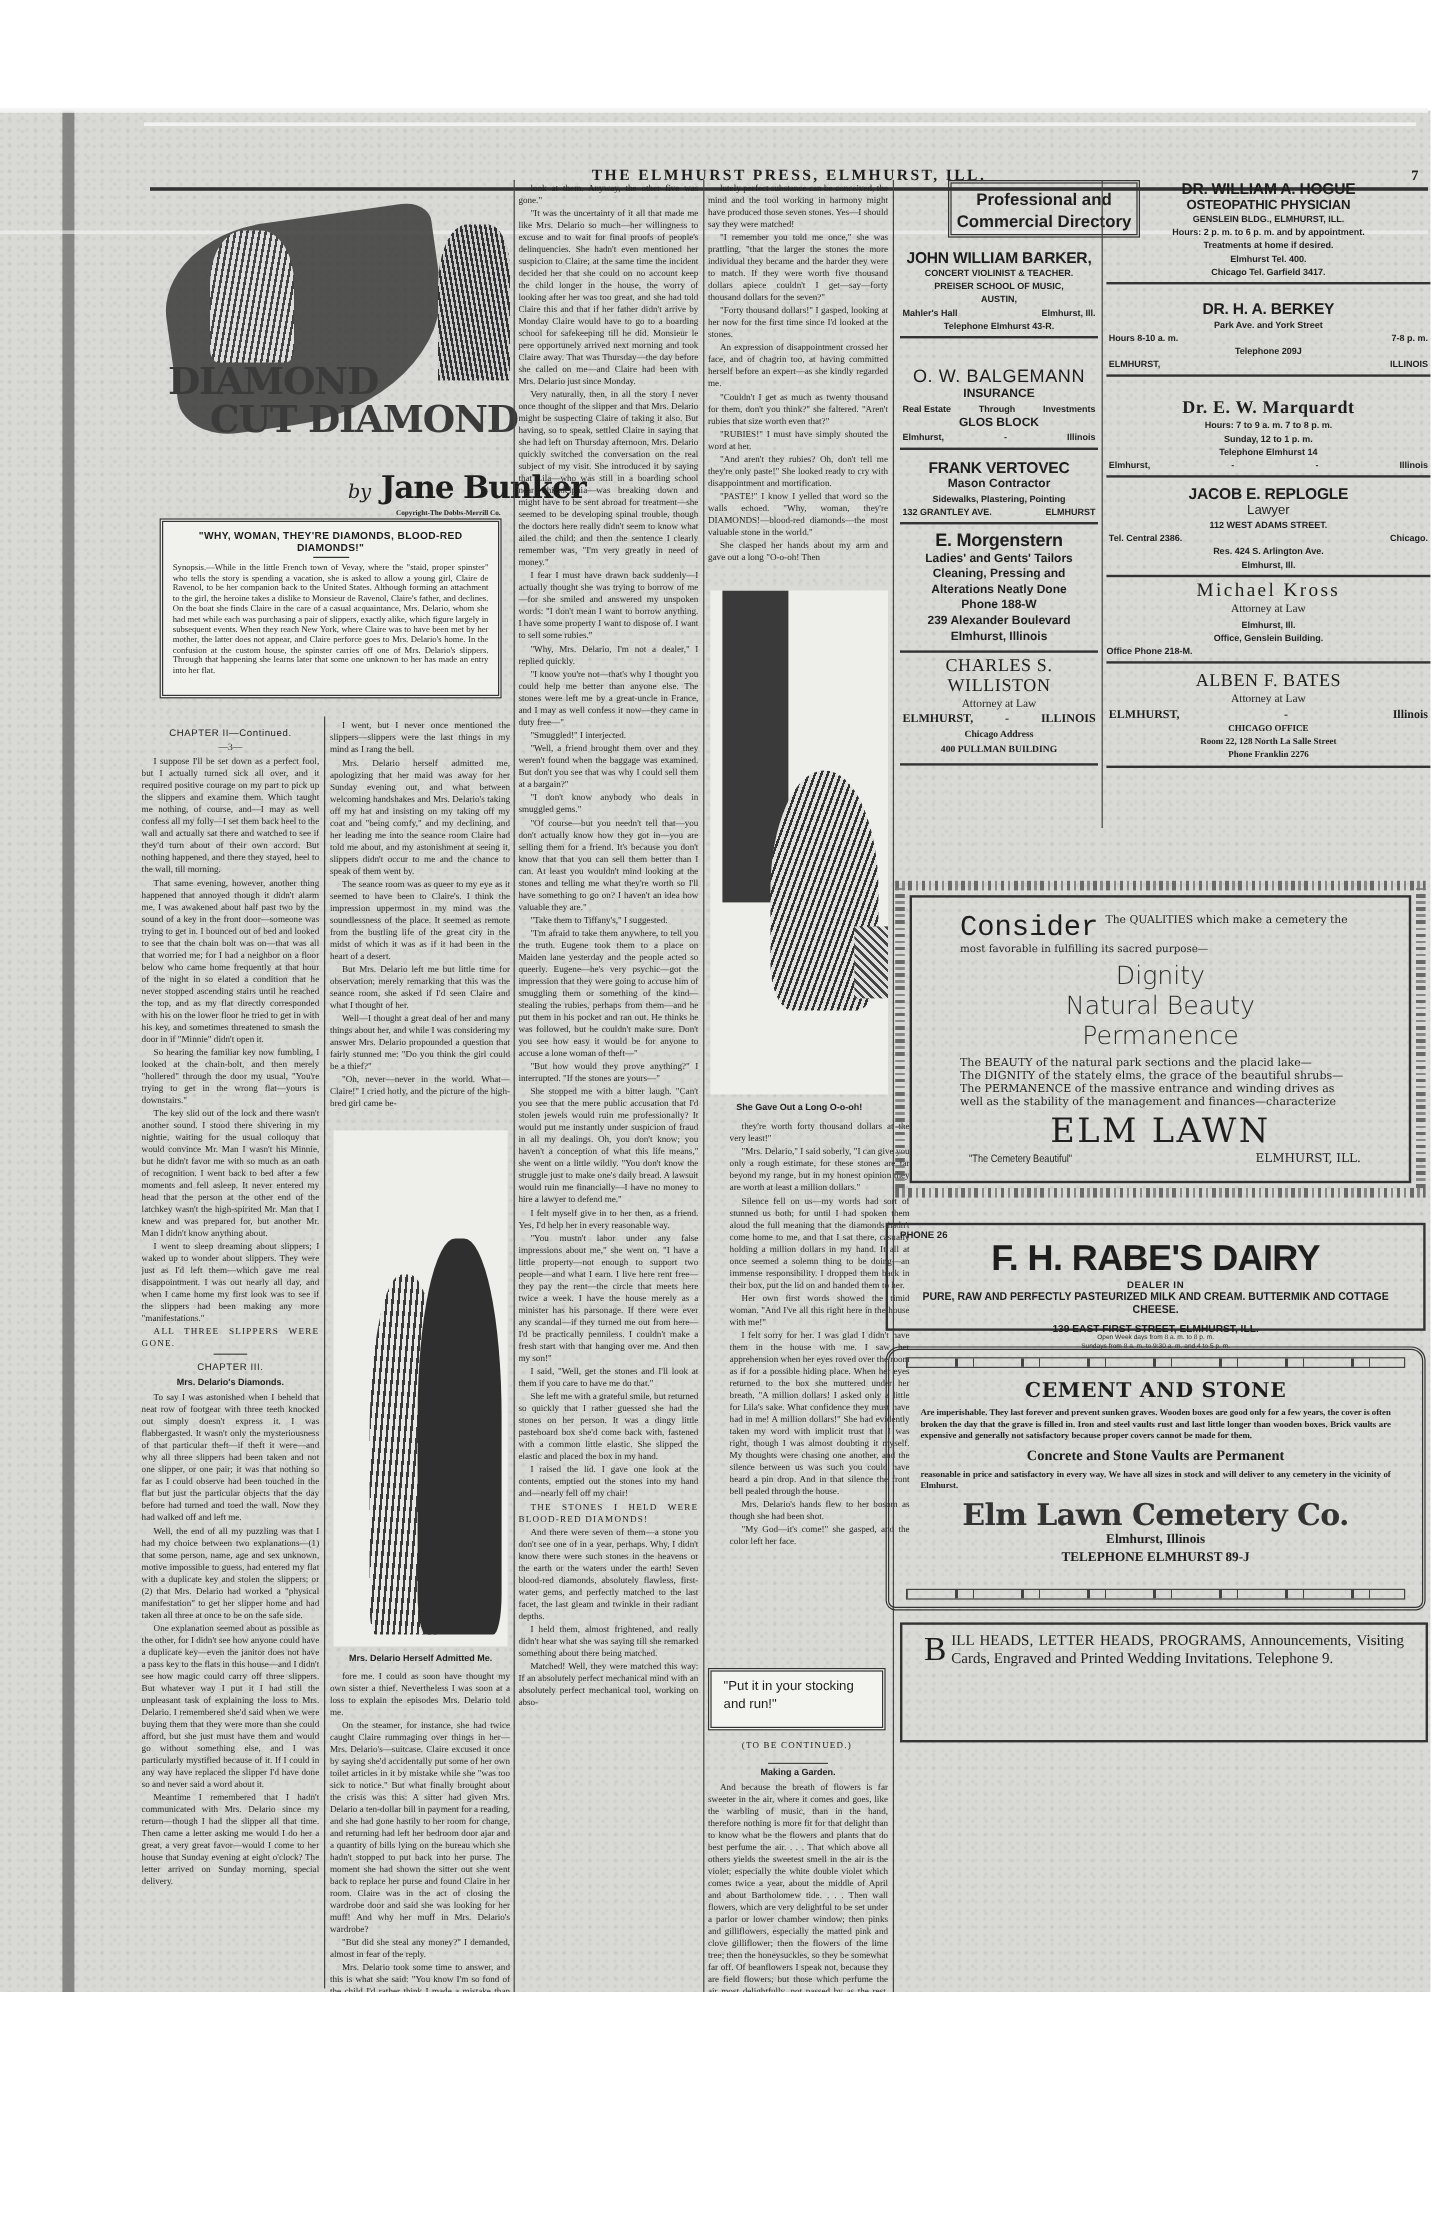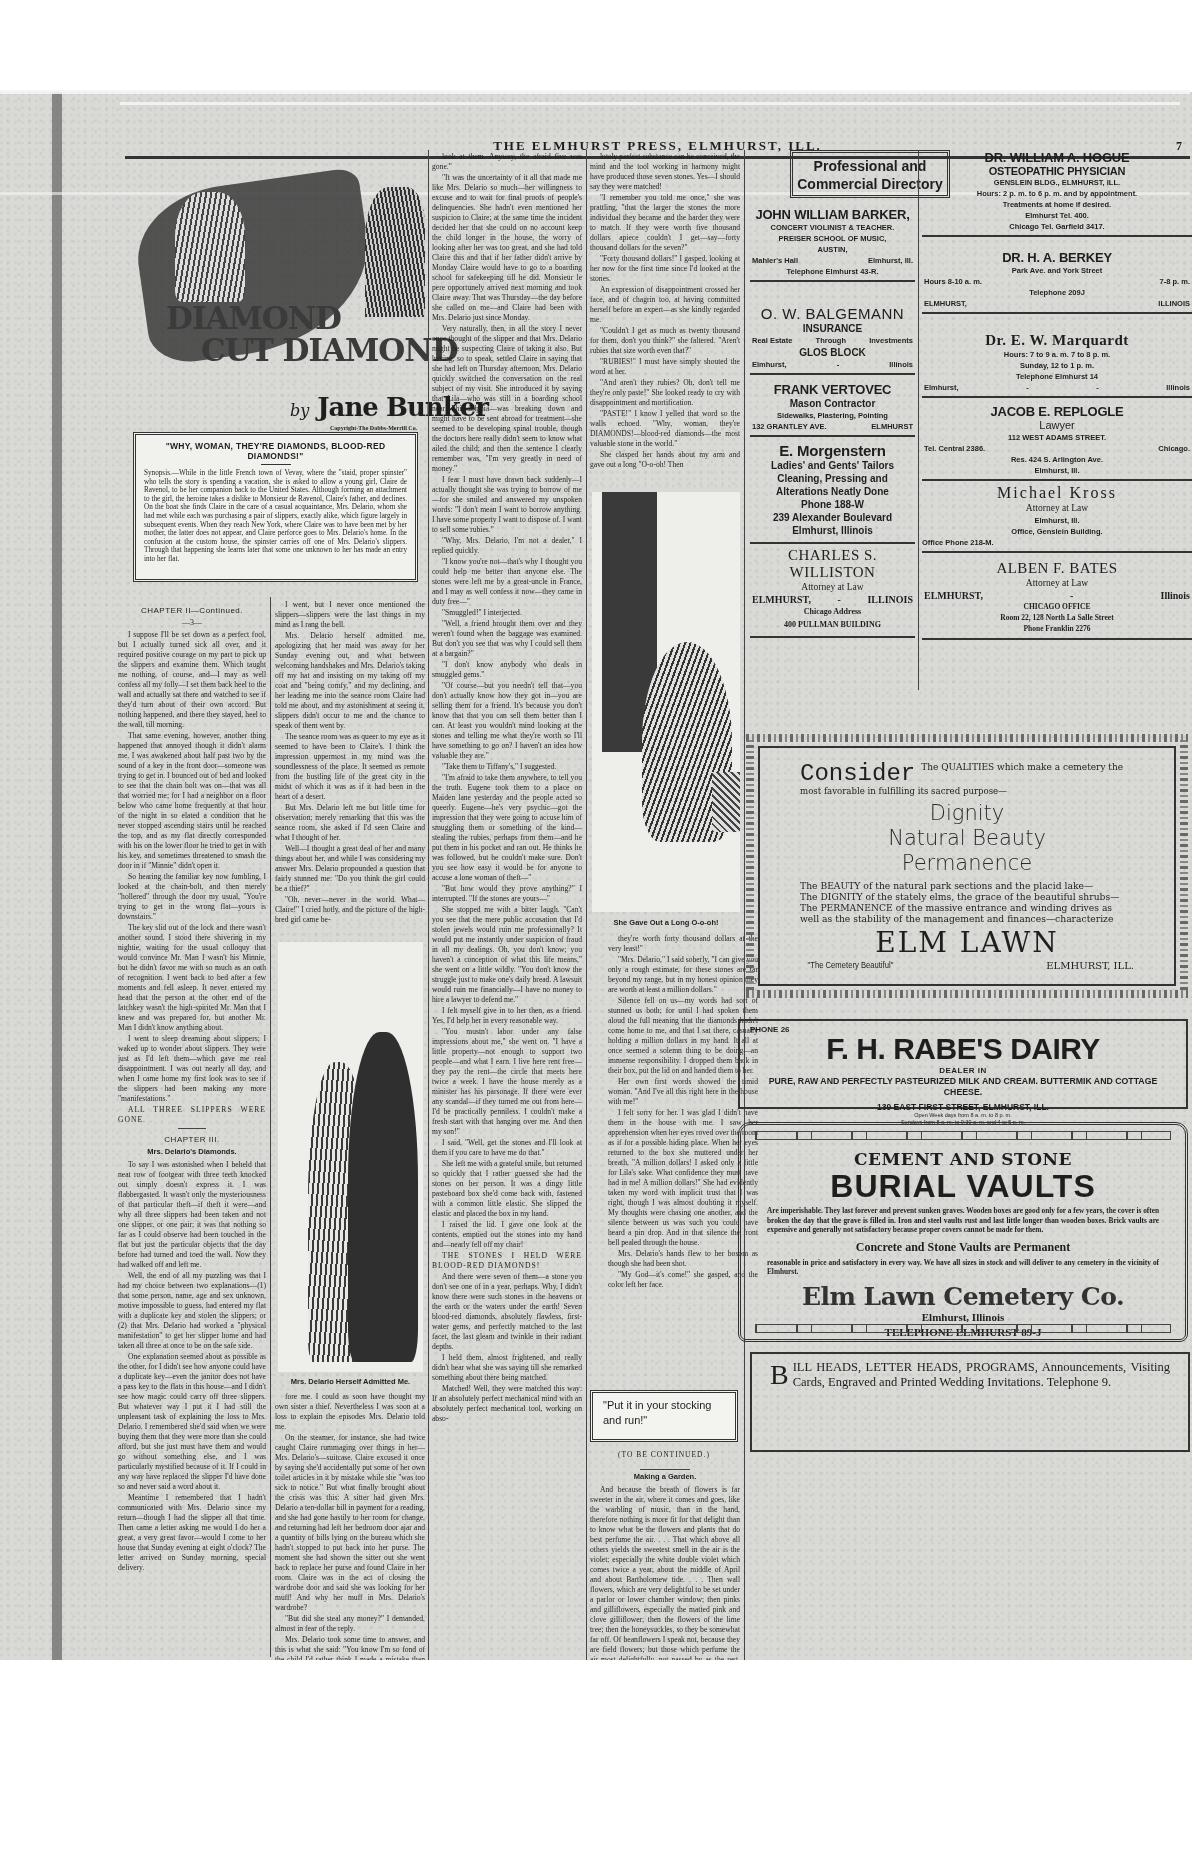--- a/index.html
+++ b/index.html
@@ -22,21 +22,21 @@
     border-bottom: 3px solid #333; display: flex; align-items: flex-end; justify-content: center;
   }
   .masthead-title { font-family: "Liberation Serif", serif; font-weight: bold; font-size: 13px; letter-spacing: 2px; padding-bottom: 2px; }
   .page-number { position: absolute; right: 8px; bottom: 2px; font-weight: bold; font-size: 12px; }
 
   
   .story-art { position: absolute; left: 130px; top: 70px; width: 295px; height: 290px; }
   .art-shadow { position: absolute; left: 10px; top: 20px; width: 230px; height: 170px; background: #3a3a3a; border-radius: 40% 10% 60% 20%; transform: rotate(-8deg); opacity: .85; }
   .art-woman { position: absolute; left: 45px; top: 30px; width: 70px; height: 110px; background: repeating-linear-gradient(100deg, #444 0 2px, #ddd 2px 5px); border-radius: 40% 40% 10% 10%; }
   .art-man { position: absolute; left: 235px; top: 25px; width: 60px; height: 130px; background: repeating-linear-gradient(80deg, #333 0 2px, #ccc 2px 4px); border-radius: 40% 30% 0 0; }
-  .story-title { position: absolute; left: 140px; top: 210px; font-family: "DejaVu Serif", serif; font-weight: bold; color: #3b3b3b; font-size: 31px; line-height: 32px; letter-spacing: -1px; margin-left: 26px; }
+  .story-title { position: absolute; left: 140px; top: 210px; font-family: "DejaVu Serif", serif; font-weight: bold; color: #3b3b3b; font-size: 31px; line-height: 32px; letter-spacing: -1px; }
   .story-title .l2 { display: block; padding-left: 35px; }
   .byline { position: absolute; left: 290px; top: 300px; font-family: "DejaVu Serif", serif; }
   .byline .by { font-style: italic; font-size: 16px; margin-right: 8px; }
   .byline .author { font-size: 26px; font-weight: bold; letter-spacing: -1px; }
   .copyright { position: absolute; left: 330px; top: 333px; font-size: 6px; font-weight: bold; }
 
   .synopsis-box { position: absolute; left: 133px; top: 340px; width: 285px; height: 150px; border: 3px double #333; padding: 6px 8px; background: #f1f1ee; }
   .synopsis-head { font-family: "Liberation Sans", sans-serif; font-weight: bold; font-size: 8.5px; text-align: center; letter-spacing: .3px; }
   .synopsis-rule { width: 30px; height: 1px; background: #333; margin: 3px auto 4px; }
   .synopsis-text { font-size: 7.2px; line-height: 8.6px; text-align: justify; }
@@ -175,21 +175,21 @@
   <div class="caption" style="left:278px;top:1285px;width:145px">Mrs. Delario Herself Admitted Me.</div>
   <div class="col" style="left:275px;top:1300px;width:150px;height:268px">
     <p>fore me. I could as soon have thought my own sister a thief. Nevertheless I was soon at a loss to explain the episodes Mrs. Delario told me.</p>
     <p>On the steamer, for instance, she had twice caught Claire rummaging over things in her—Mrs. Delario's—suitcase. Claire excused it once by saying she'd accidentally put some of her own toilet articles in it by mistake while she "was too sick to notice." But what finally brought about the crisis was this: A sitter had given Mrs. Delario a ten-dollar bill in payment for a reading, and she had gone hastily to her room for change, and returning had left her bedroom door ajar and a quantity of bills lying on the bureau which she hadn't stopped to put back into her purse. The moment she had shown the sitter out she went back to replace her purse and found Claire in her room. Claire was in the act of closing the wardrobe door and said she was looking for her muff! And why her muff in Mrs. Delario's wardrobe?</p>
     <p>"But did she steal any money?" I demanded, almost in fear of the reply.</p>
     <p>Mrs. Delario took some time to answer, and this is what she said: "You know I'm so fond of the child I'd rather think I made a mistake than that she robbed me. I had two five-dollar bills—a lot of twos and ones and several tens—and what I think I did was to take a five and a two—seven dollars—and rush downstairs. But what I might have done was take the two fives—a five instead of a two—and give them to the lady. But Mrs. Delario's ...</p>
   </div>
   <div class="col-rule" style="left:428px;top:58px;height:1510px"></div>
 
   <div class="col" style="left:432px;top:60px;width:150px;height:1508px">
-    <p>look at them. Anyway, the afraid five was gone."</p>
+    <p>look at them. Anyway, the other five was gone."</p>
     <p>"It was the uncertainty of it all that made me like Mrs. Delario so much—her willingness to excuse and to wait for final proofs of people's delinquencies. She hadn't even mentioned her suspicion to Claire; at the same time the incident decided her that she could on no account keep the child longer in the house, the worry of looking after her was too great, and she had told Claire this and that if her father didn't arrive by Monday Claire would have to go to a boarding school for safekeeping till he did. Monsieur le pere opportunely arrived next morning and took Claire away. That was Thursday—the day before she called on me—and Claire had been with Mrs. Delario just since Monday.</p>
     <p>Very naturally, then, in all the story I never once thought of the slipper and that Mrs. Delario might be suspecting Claire of taking it also. But having, so to speak, settled Claire in saying that she had left on Thursday afternoon, Mrs. Delario quickly switched the conversation on the real subject of my visit. She introduced it by saying that Lila—who was still in a boarding school near Philadelphia—was breaking down and might have to be sent abroad for treatment—she seemed to be developing spinal trouble, though the doctors here really didn't seem to know what ailed the child; and then the sentence I clearly remember was, "I'm very greatly in need of money."</p>
     <p>I fear I must have drawn back suddenly—I actually thought she was trying to borrow of me—for she smiled and answered my unspoken words: "I don't mean I want to borrow anything. I have some property I want to dispose of. I want to sell some rubies."</p>
     <p>"Why, Mrs. Delario, I'm not a dealer," I replied quickly.</p>
     <p>"I know you're not—that's why I thought you could help me better than anyone else. The stones were left me by a great-uncle in France, and I may as well confess it now—they came in duty free—"</p>
     <p>"Smuggled!" I interjected.</p>
     <p>"Well, a friend brought them over and they weren't found when the baggage was examined. But don't you see that was why I could sell them at a bargain?"</p>
     <p>"I don't know anybody who deals in smuggled gems."</p>
     <p>"Of course—but you needn't tell that—you don't actually know how they got in—you are selling them for a friend. It's because you don't know that that you can sell them better than I can. At least you wouldn't mind looking at the stones and telling me what they're worth so I'll have something to go on? I haven't an idea how valuable they are."</p>
     <p>"Take them to Tiffany's," I suggested.</p>
@@ -407,21 +407,20 @@
     <div class="dairy-dealer">DEALER IN</div>
     <div class="dairy-prod">PURE, RAW AND PERFECTLY PASTEURIZED MILK AND CREAM. BUTTERMIK AND COTTAGE CHEESE.</div>
     <div class="dairy-addr">139 EAST FIRST STREET, ELMHURST, ILL.</div>
     <div class="dairy-hours">Open Week days from 8 a. m. to 8 p. m.</div>
     <div class="dairy-hours">Sundays from 8 a. m. to 9:30 a. m. and 4 to 5 p. m.</div>
   </div>
 
   <div class="vault-ad" style="left:738px;top:1030px;width:450px;height:220px;padding:18px 26px">
     <div class="vault-frame-top"></div>
     <div class="vault-sub">CEMENT AND STONE</div>
-    <div class="vault-head">BURIAL VAULTS</div>
     <div class="vault-body">Are imperishable. They last forever and prevent sunken graves. Wooden boxes are good only for a few years, the cover is often broken the day that the grave is filled in. Iron and steel vaults rust and last little longer than wooden boxes. Brick vaults are expensive and generally not satisfactory because proper covers cannot be made for them.</div>
     <div class="vault-perm">Concrete and Stone Vaults are Permanent</div>
     <div class="vault-body">reasonable in price and satisfactory in every way. We have all sizes in stock and will deliver to any cemetery in the vicinity of Elmhurst.</div>
     <div class="vault-co">Elm Lawn Cemetery Co.</div>
     <div class="vault-city">Elmhurst, Illinois</div>
     <div class="vault-tel">TELEPHONE ELMHURST 89-J</div>
     <div class="vault-frame-bot"></div>
   </div>
 
   <div class="press-ad" style="left:750px;top:1260px;width:440px;height:100px;padding:6px 18px">

